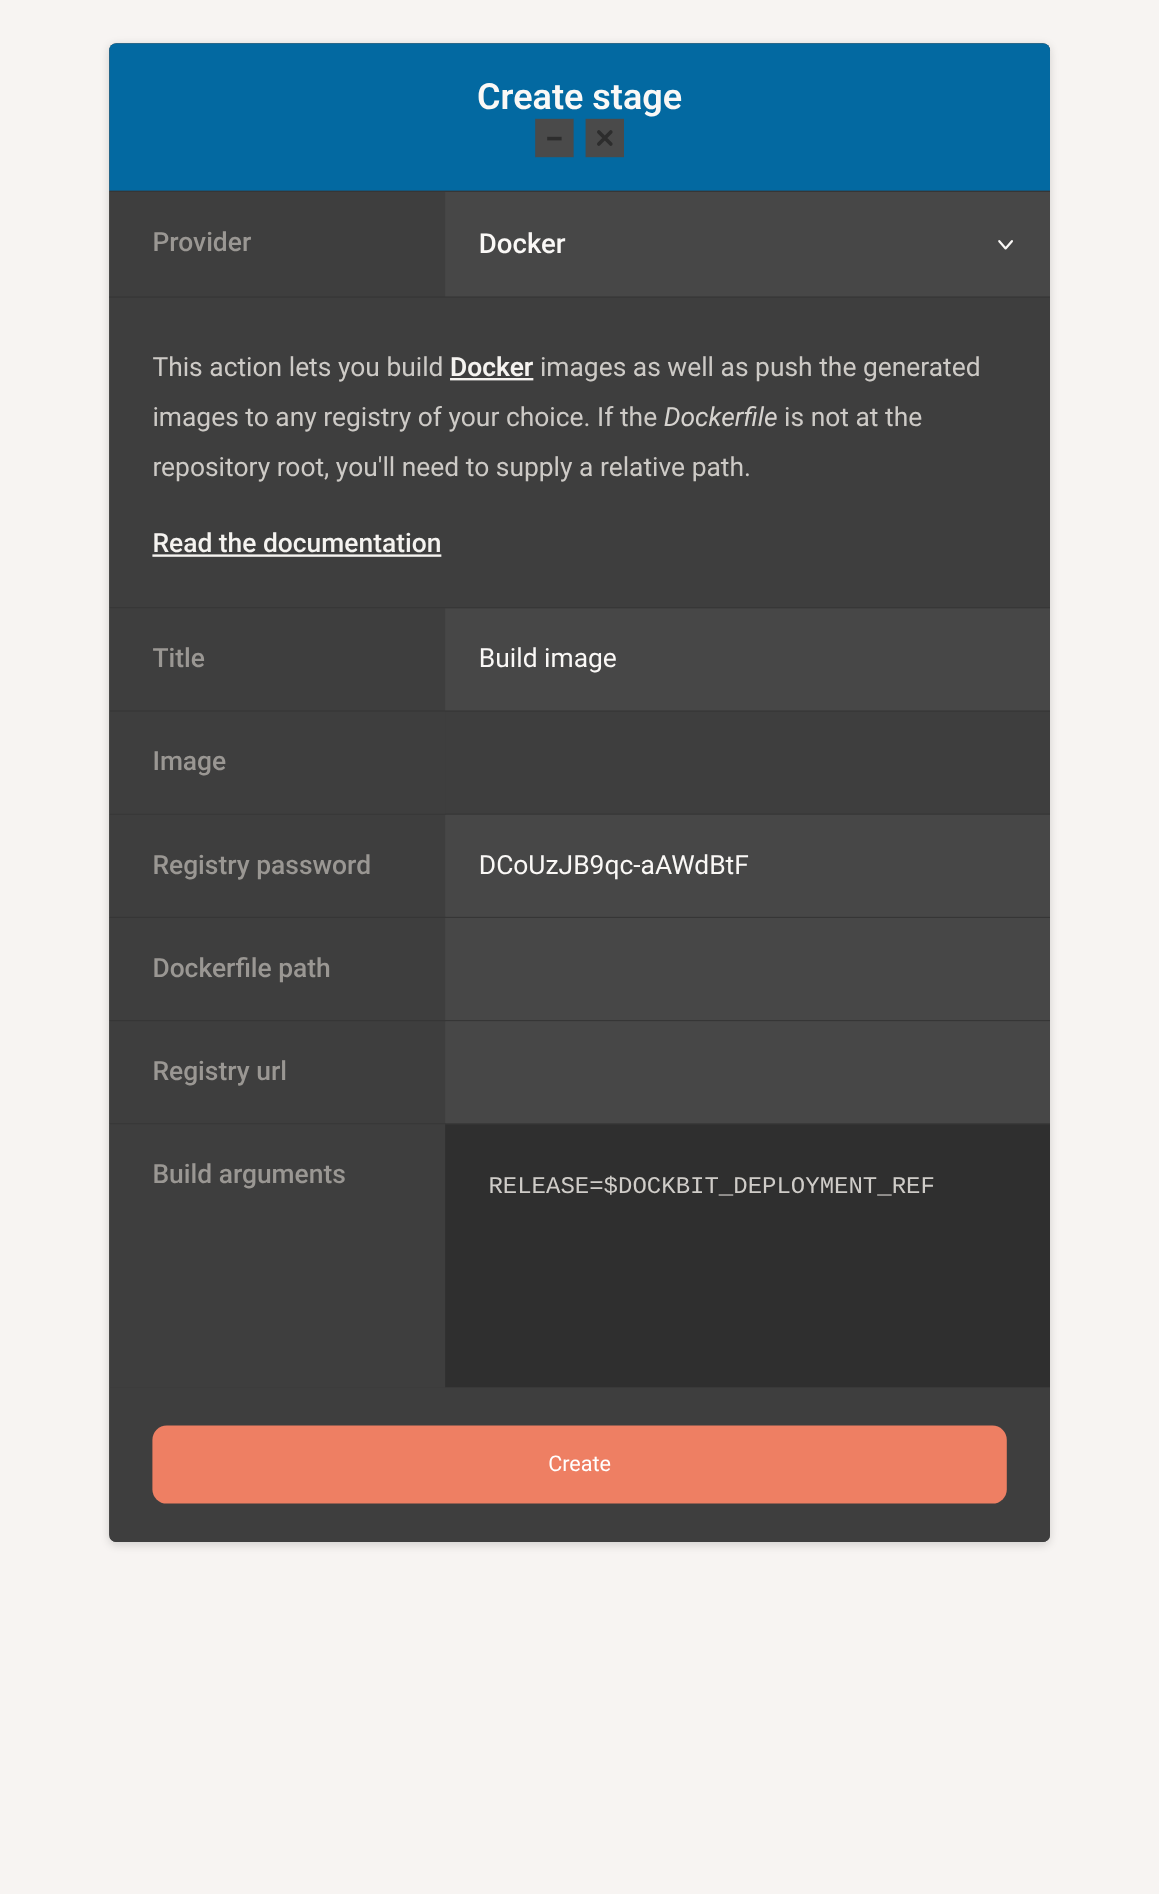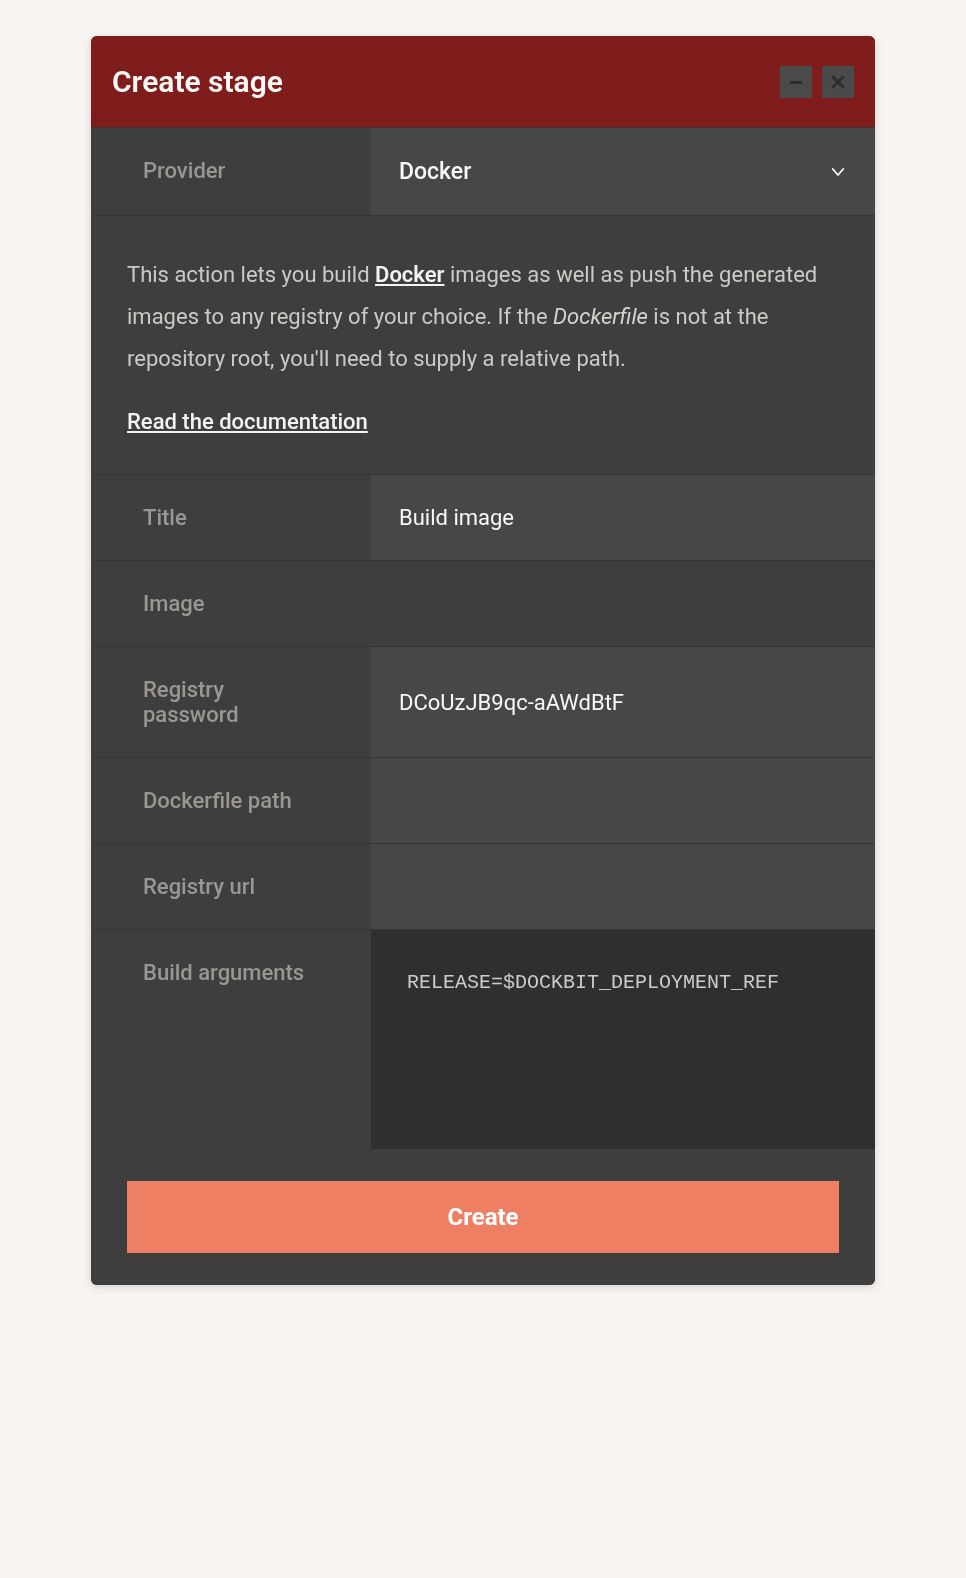--- a/index.html
+++ b/index.html
@@ -17,25 +17,26 @@
       padding: 36px;
     }
     .modal {
       width: 784px;
       background: #3e3e3e;
       border-radius: 6px;
       overflow: hidden;
       box-shadow: 0 2px 8px rgba(0,0,0,0.15);
     }
     .header {
-      background: #7f1d1d;
+      background: #0369a1;
       padding: 28px 21px;
       display: flex;
       justify-content: space-between;
       align-items: center;
+      flex-direction: column;
     }
     .header-title {
       color: #faf8f6;
       font-size: 30px;
       font-weight: 600;
     }
     .header-buttons {
       display: flex;
       gap: 10px;
     }
@@ -56,21 +57,21 @@
       width: 14px;
       height: 14px;
     }
     .row {
       display: flex;
       border-top: 1px solid #363636;
     }
     .row-label {
       width: 280px;
       background: #3e3e3e;
-      padding: 30px 52px;
+      padding: 30px 36px;
       color: #9a9793;
       font-size: 22px;
       font-weight: 500;
       display: flex;
       align-items: flex-start;
     }
     .row-value {
       flex: 1;
       background: #474747;
       padding: 0;
@@ -150,23 +151,23 @@
     .footer {
       padding: 32px 36px;
       background: #3e3e3e;
     }
     .create-btn {
       width: 100%;
       background: #ee7f63;
       color: #ffffff;
       border: none;
       padding: 22px;
-      font-size: 24px;
-      font-weight: 700;
-      border-radius: 0;
+      font-size: 18px;
+      font-weight: 400;
+      border-radius: 12px;
       cursor: pointer;
       font-family: inherit;
     }
     .row-label.tall {
       min-height: 195px;
     }
   </style>
 </head>
 <body>
 

